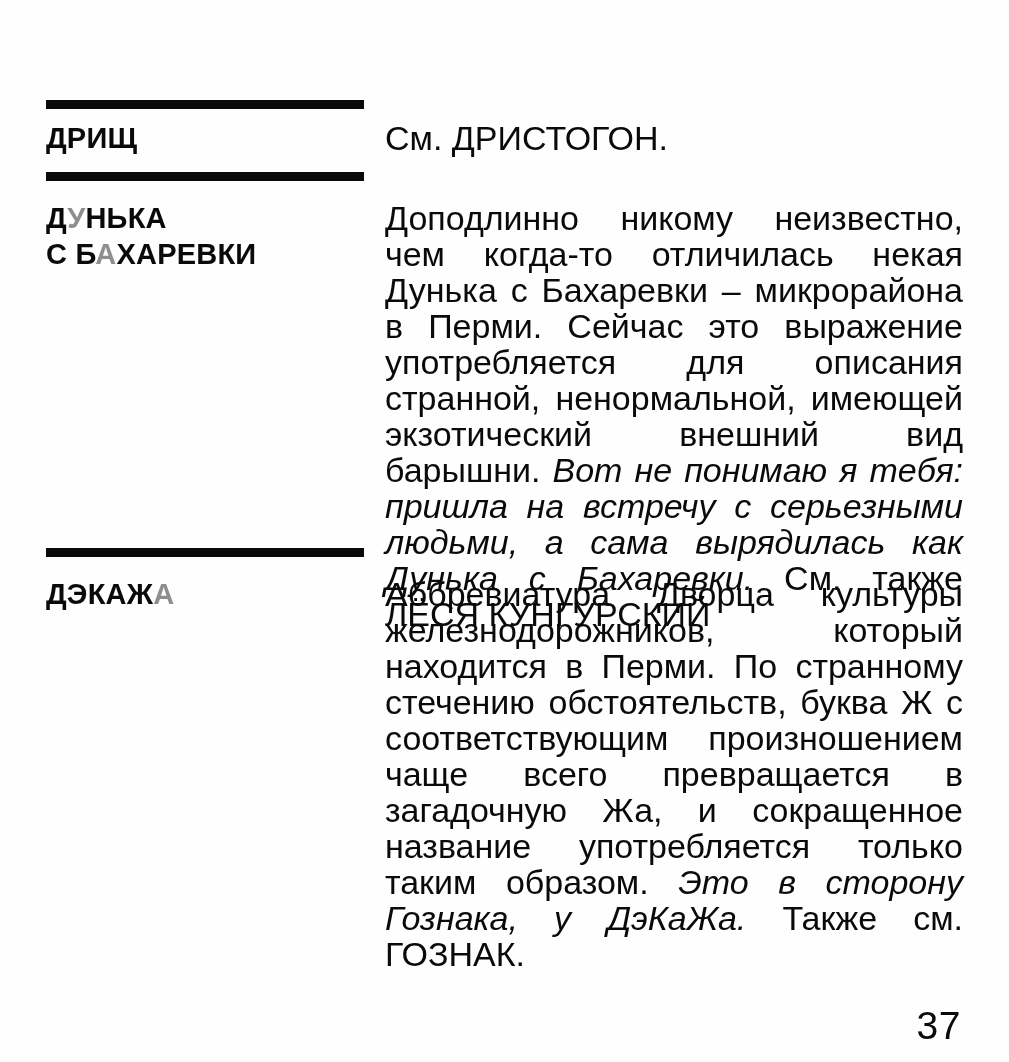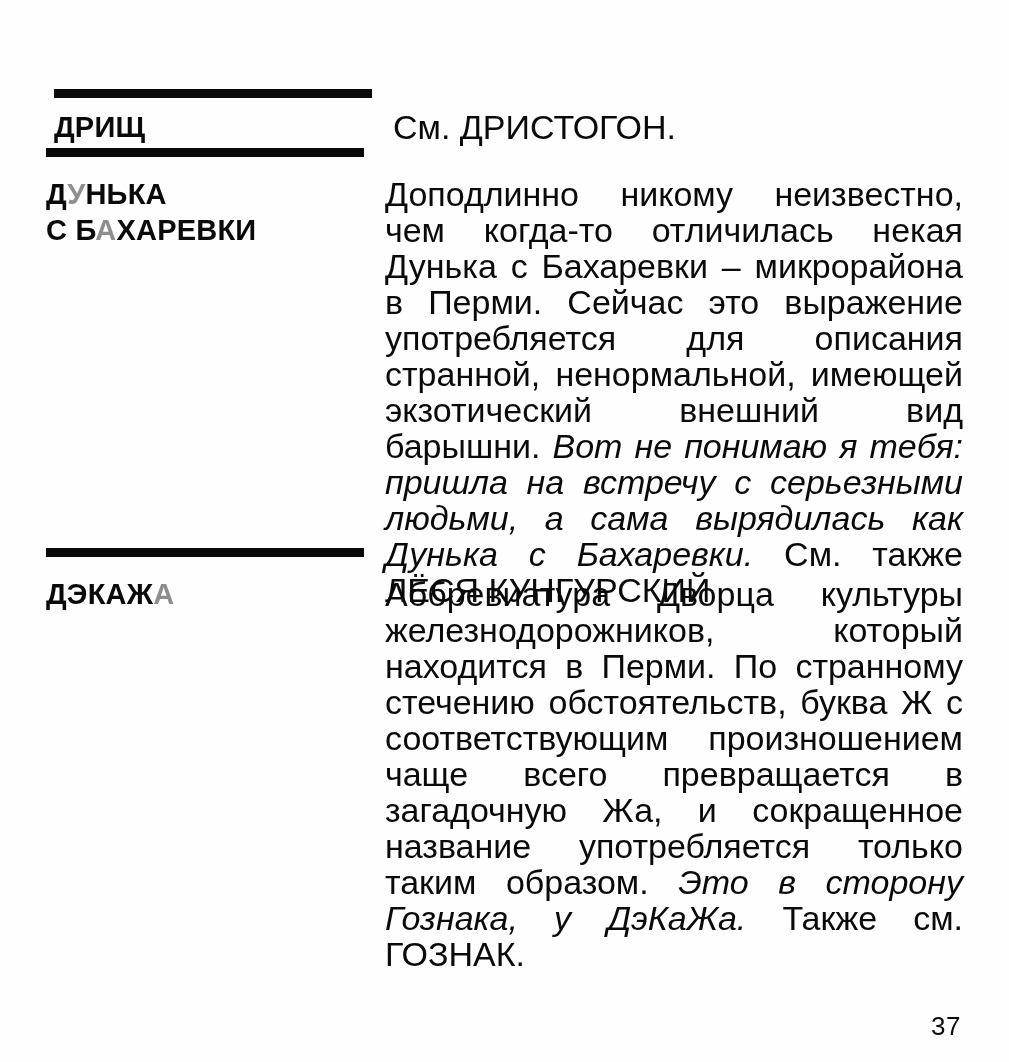--- a/index.html
+++ b/index.html
@@ -77,36 +77,36 @@
   .para.last-left {
     text-align: left;
   }
 
   .para em {
     font-style: italic;
     margin-top: 13px;
   }
 
   
-  #entry-drishch          { top: 89px; margin-left: 8px; }
+  #entry-drishch          { top: 100px; }
   #entry-drishch .rule    { margin-bottom: 0; }
   #entry-drishch .entry-body { padding-top: 11px; }
 
-  #entry-dunka            { top: 148px; }
+  #entry-dunka            { top: 172px; }
   #entry-dunka .entry-body { padding-top: 19px; }
 
   #entry-dekazha          { top: 548px; }
   #entry-dekazha .entry-body { padding-top: 19px; }
 
   
   .folio {
     position: absolute;
     right: 48px;
     bottom: 18px;
-    font-size: 26px;
+    font-size: 39px;
     line-height: 36px;
     color: #0a0a0a;
     letter-spacing: 0.5px;
   }
 </style>
 </head>
 <body>
 
 <div class="page">
 

